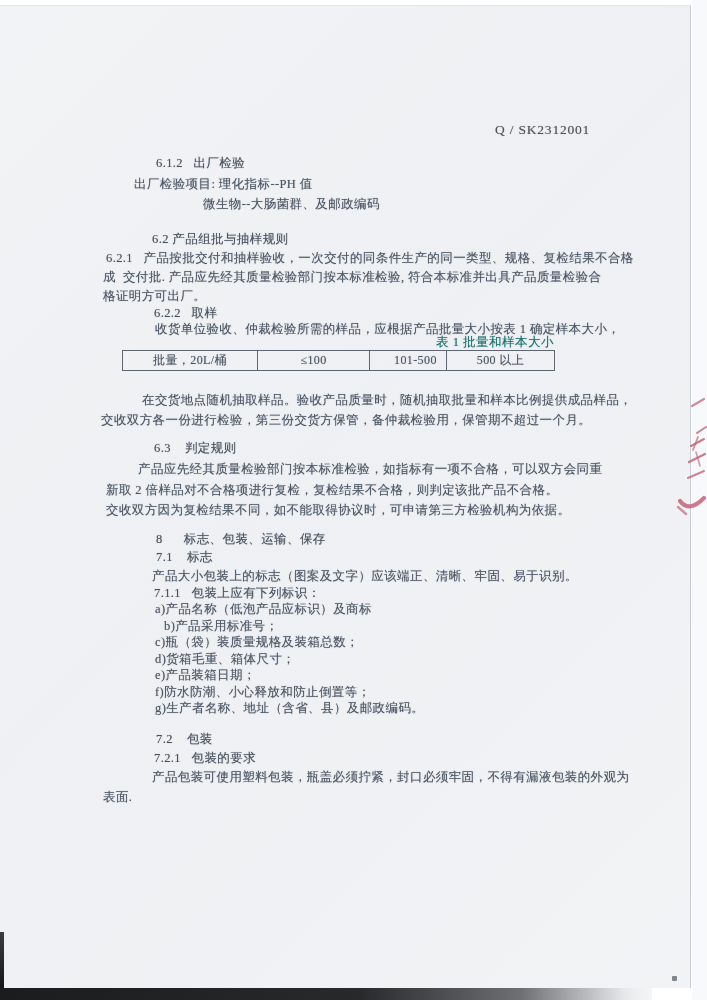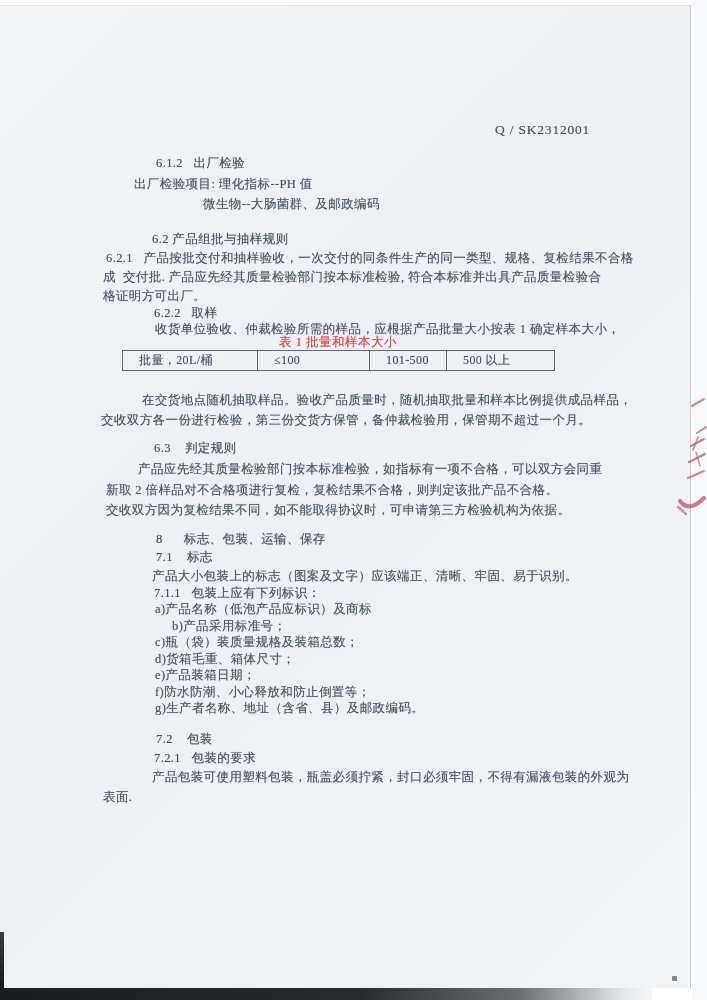--- a/index.html
+++ b/index.html
@@ -34,27 +34,27 @@
     text-shadow:0 0 1px rgba(80,85,93,.5);
     margin-left:29px;
   }
   table.sample{
     position:absolute;left:122px;top:350px;width:432px;
     border-collapse:collapse;table-layout:fixed;
   }
   table.sample td{
     border:1px solid #5d6671;
     font-size:12px;color:#4d5766;
-    padding:1px 16px;height:17px;
+    padding:1px 24px;height:17px;
     text-shadow:0 0 1px rgba(77,87,102,.5);
-    letter-spacing:.4px;overflow:hidden;white-space:nowrap;
+    letter-spacing:.4px;overflow:hidden;white-space:nowrap;text-align:center;
   }
   .table-title{
     position:absolute;left:122px;top:334px;width:432px;
-    text-align:center;font-size:12.5px;color:#ef4444;
+    text-align:right;font-size:12.5px;color:#0f766e;
     letter-spacing:.5px;text-shadow:0 0 1px rgba(77,87,102,.5);
   }
   .red-ink{position:absolute;left:676px;top:393px;width:31px;height:142px;}
   .bottom-strip{
     position:absolute;left:0;top:988px;width:652px;height:12px;
     background:linear-gradient(to right,#1b1c1d 0%,#28292b 55%,#6e7073 80%,#e7e9eb 96%,#f5f6f7 100%);
   }
   .left-wedge{
     position:absolute;left:0;top:932px;width:4px;height:58px;
     background:linear-gradient(to bottom,#3b3c3d,#141516);
@@ -108,21 +108,21 @@
 <div class="tl heading" style="left:106px;top:440px">6.3    判定规则</div>
 <div class="tl" style="left:138px;top:461px">产品应先经其质量检验部门按本标准检验，如指标有一项不合格，可以双方会同重</div>
 <div class="tl" style="left:106px;top:482px">新取 2 倍样品对不合格项进行复检，复检结果不合格，则判定该批产品不合格。</div>
 <div class="tl" style="left:106px;top:502px">交收双方因为复检结果不同，如不能取得协议时，可申请第三方检验机构为依据。</div>
 
 <div class="tl heading" style="left:108px;top:531px">8      标志、包装、运输、保存</div>
 <div class="tl heading" style="left:108px;top:549px">7.1    标志</div>
 <div class="tl" style="left:152px;top:568px">产品大小包装上的标志（图案及文字）应该端正、清晰、牢固、易于识别。</div>
 <div class="tl heading" style="left:106px;top:585px">7.1.1   包装上应有下列标识：</div>
 <div class="tl" style="left:155px;top:601px">a)产品名称（低泡产品应标识）及商标</div>
-<div class="tl" style="left:172px;top:618px">b)产品采用标准号；</div>
+<div class="tl" style="left:164px;top:618px">b)产品采用标准号；</div>
 <div class="tl" style="left:155px;top:634px">c)瓶（袋）装质量规格及装箱总数；</div>
 <div class="tl" style="left:155px;top:651px">d)货箱毛重、箱体尺寸；</div>
 <div class="tl" style="left:155px;top:667px">e)产品装箱日期；</div>
 <div class="tl" style="left:155px;top:684px">f)防水防潮、小心释放和防止倒置等；</div>
 <div class="tl" style="left:155px;top:700px">g)生产者名称、地址（含省、县）及邮政编码。</div>
 
 <div class="tl heading" style="left:108px;top:731px">7.2    包装</div>
 <div class="tl heading" style="left:106px;top:750px">7.2.1   包装的要求</div>
 <div class="tl" style="left:152px;top:769px">产品包装可使用塑料包装，瓶盖必须拧紧，封口必须牢固，不得有漏液包装的外观为</div>
 <div class="tl" style="left:103px;top:789px">表面.</div>

